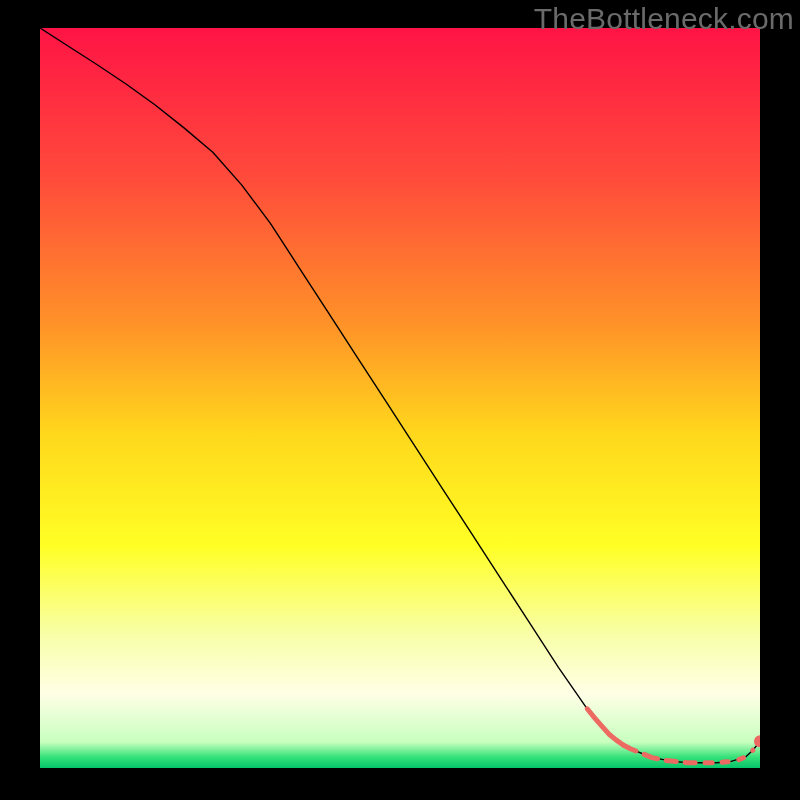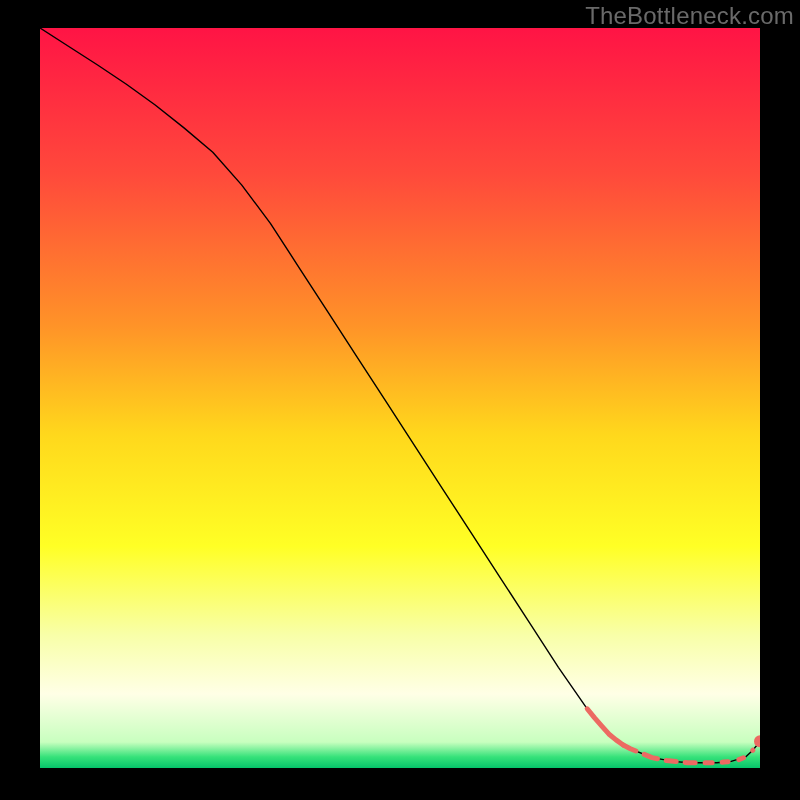--- a/index.html
+++ b/index.html
@@ -15,21 +15,21 @@
     position: relative;
     width: 800px;
     height: 800px;
     background: #000;
   }
   .watermark {
     position: absolute;
     top: 2px;
     right: 6px;
     color: #6a6a6a;
-    font-size: 24px;
+    font-size: 30px;
     font-weight: 500;
     letter-spacing: 0.2px;
     z-index: 5;
     user-select: none;
   }
   .plot-wrap {
     position: absolute;
     left: 40px;
     top: 28px;
     width: 720px;

